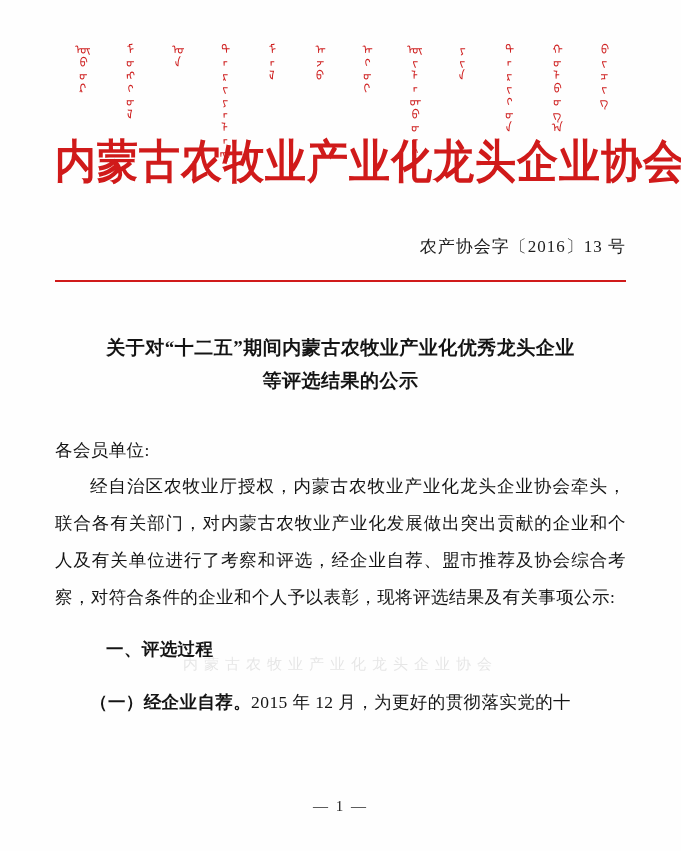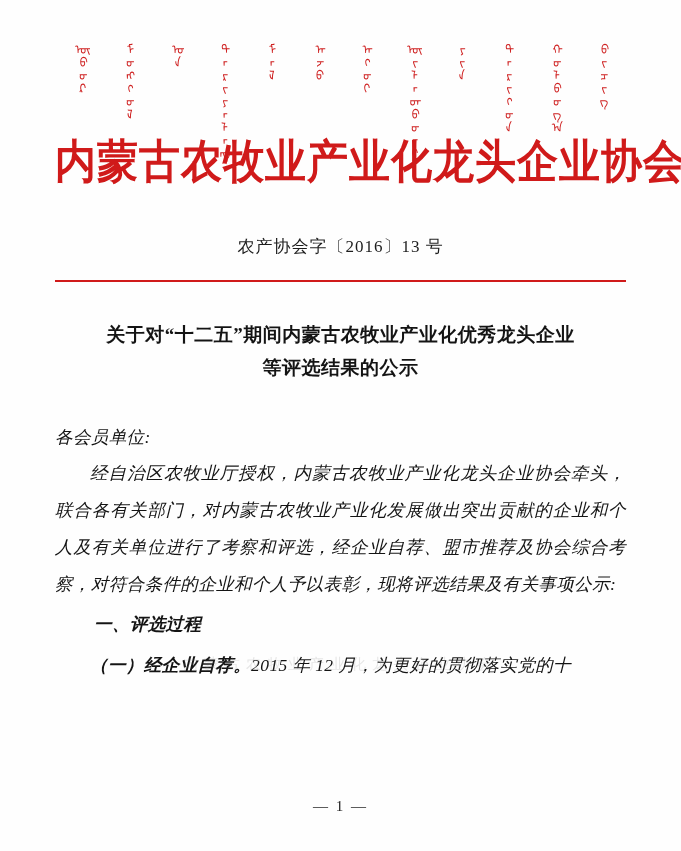--- a/index.html
+++ b/index.html
@@ -52,69 +52,68 @@
     font-weight: bold;
     font-size: 41px;
     letter-spacing: 1px;
     margin-top: 24px;
     white-space: nowrap;
     transform: scaleY(1.12);
   }
 
   
   .doc-number {
-    text-align: center;
+    text-align: right;
     font-size: 17px;
     margin-top: 46px;
     letter-spacing: 1px;
     color: #1d1d1d;
   }
 
   
   .red-rule {
     margin: 22px 0 0 0;
     height: 2px;
     background: #d01a1a;
     width: 100%;
   }
 
   
   .subject {
     text-align: center;
     font-weight: bold;
     font-size: 19px;
     line-height: 1.75;
-    margin-top: 36px;
+    margin-top: 49px;
     color: #141414;
     letter-spacing: 0.5px;
   }
   .subject .line2 {
     display: block;
     text-align: center;
   }
 
   
   .body-text {
     margin-top: 34px;
     font-size: 17.5px;
     line-height: 2.1;
     color: #141414;
     letter-spacing: 0.4px;
     text-align: justify;
-    font-style: italic;
   }
   .salutation {
     margin: 0;
   }
   .para {
     margin: 0;
     text-indent: 2em;
   }
   .section-head {
-    margin: 4px;
+    margin: 16px;
     text-indent: 2em;
     font-weight: bold;
   }
   .sub-head-bold {
     font-weight: bold;
   }
 
   
   .ghost {
     position: absolute;

